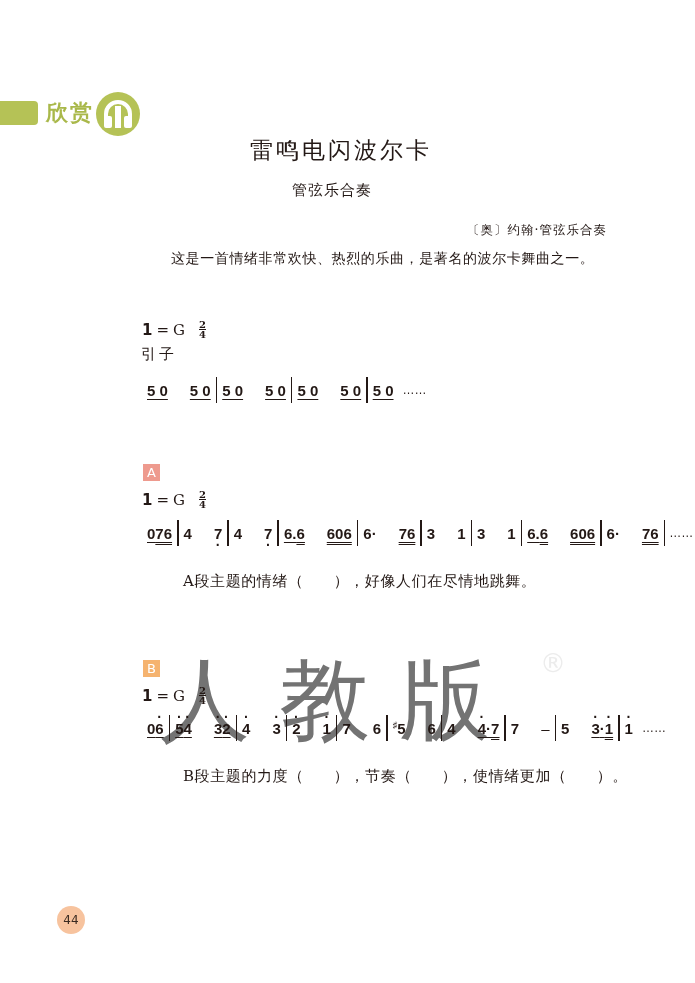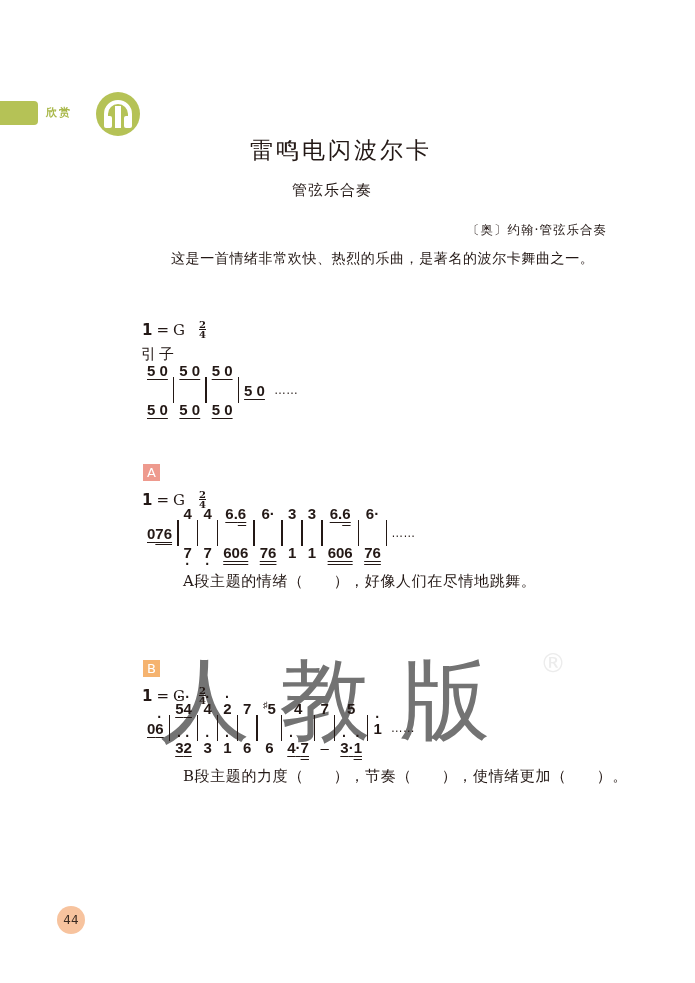--- a/index.html
+++ b/index.html
@@ -2,38 +2,38 @@
 <html><head>
 <meta charset="utf-8">
 <style>
   html, body { margin:0; padding:0; }
   body { width:695px; height:983px; background:#ffffff; position:relative; overflow:hidden;
          font-family:"DejaVu Serif", serif; color:#231815; }
   .abs { position:absolute; }
 
   
   .tag-bar { left:0; top:101px; width:38px; height:24px; background:#b5c256; border-radius:0 4px 4px 0; }
-  .tag-text { left:46px; top:101px; font-family:"DejaVu Sans", sans-serif; font-weight:bold; font-size:11px; color:#a9b84a; letter-spacing:2px; line-height:24px; }
+  .tag-text { left:46px; top:101px; font-family:"DejaVu Sans", sans-serif; font-weight:bold; font-size:22px; color:#a9b84a; letter-spacing:2px; line-height:24px; }
   .tag-icon { left:96px; top:92px; width:44px; height:44px; border-radius:50%; background:#b5c256; }
 
   .title { left:0; width:634px; top:135px; text-align:center; font-size:23px; letter-spacing:3px; padding-left:48px; box-sizing:border-box; }
   .subtitle { left:292px; top:181px; font-size:15px; letter-spacing:1px; }
   .composer { right:88px; top:222px; font-size:12.5px; letter-spacing:1px; }
   .intro { left:141px; top:243px; width:470px; font-size:14px; line-height:30px; text-indent:30px; letter-spacing:0.6px; }
 
   .key { font-family:"DejaVu Sans", sans-serif; font-weight:bold; font-size:15px; display:flex; align-items:center; }
   .key .eq { font-family:"DejaVu Serif", serif; font-weight:normal; margin:0 4px; }
   .key .g { font-family:"DejaVu Serif", serif; font-weight:normal; }
   .frac { display:inline-flex; flex-direction:column; align-items:center; margin-left:14px; font-family:"DejaVu Serif", serif; font-weight:bold; font-size:10px; line-height:9px; }
   .frac span:first-child { border-bottom:1px solid #231815; }
 
   .label-yinzi { left:141px; top:345px; font-size:15px; letter-spacing:3px; }
 
   .score { font-family:"Liberation Sans", sans-serif; font-weight:bold; font-size:15px; display:flex; align-items:center; height:26px; white-space:nowrap; }
-  .score .m { padding:0 5px; display:inline-flex; align-items:center; gap:22px;flex-direction:column; }
+  .score .m { padding:0 5px; display:inline-flex; align-items:center; gap:22px; }
   .score .bar { width:1.5px; height:26px; background:#231815; display:inline-block; }
   .u1 { text-decoration:underline; text-underline-offset:3px; }
   .u2 { text-decoration:underline double; text-underline-offset:3px; }
   .dots { font-weight:normal; font-size:12px; letter-spacing:0; margin-left:4px; }
   .hi { position:relative; }
   .hi::before { content:"·"; position:absolute; top:-11px; left:50%; transform:translateX(-50%); font-size:14px; }
   .lo { position:relative; }
   .lo::after { content:"·"; position:absolute; bottom:-11px; left:50%; transform:translateX(-50%); font-size:14px; }
   .sharp { font-size:9px; vertical-align:super; font-weight:normal; }
 

